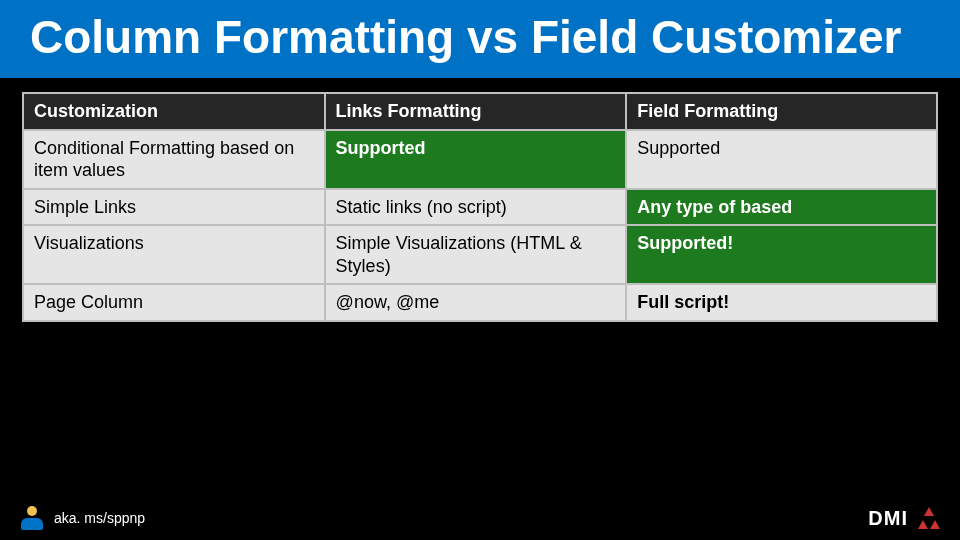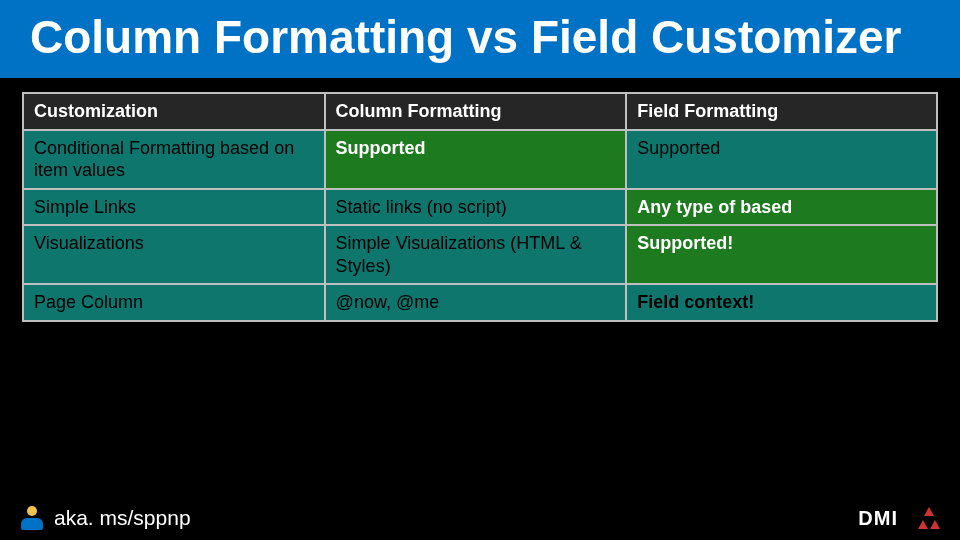--- a/index.html
+++ b/index.html
@@ -7,30 +7,30 @@
   .slide { position:relative; width:960px; height:540px; background:#000; }
   .title-bar { background:#0072c6; padding:10px 30px 14px 30px; }
   .title-bar h1 { font-size:46px; font-weight:600; color:#fff; letter-spacing:0px; }
   .content { padding:14px 22px; }
   table { width:100%; border-collapse:collapse; table-layout:fixed; }
   col.c0 { width:33%; }
   col.c1 { width:33%; }
   col.c2 { width:34%; }
   th, td { text-align:left; vertical-align:top; padding:6px 10px; font-size:18px; line-height:1.25; border:2px solid #bfbfbf; }
   thead th { background:#262626; color:#fff; font-weight:600; }
-  tbody td { background:#0f766e; color:#000; font-weight:400; }
+  tbody td { background:#e5e5e5; color:#000; font-weight:400; }
   tbody td.bold { font-weight:600; }
   tbody td.green { background:#1e7a1e; color:#fff; font-weight:600; }
   .footer { position:absolute; left:0; right:0; bottom:0; height:44px; display:flex; align-items:center; justify-content:space-between; padding:0 20px; }
   .footer-left { display:flex; align-items:center; gap:10px; }
   .avatar { width:24px; height:24px; position:relative; }
   .avatar .head { width:10px; height:10px; background:#f2c14e; border-radius:50%; position:absolute; top:0; left:7px; }
   .avatar .body { width:22px; height:12px; background:#0072c6; border-radius:6px 6px 2px 2px; position:absolute; bottom:0; left:1px; }
-  .footer-link { color:#fff; font-size:21px; }
-  .footer-right { display:flex; align-items:center; gap:20px; }
+  .footer-link { color:#fff; font-size:14px; }
+  .footer-right { display:flex; align-items:center; gap:10px; }
   .dmi-text { font-size:20px; font-weight:600; letter-spacing:1px; color:#fff; }
   .dmi-glyph { position:relative; width:22px; height:22px; }
   .dmi-glyph .tri { position:absolute; width:0; height:0; border-left:5px solid transparent; border-right:5px solid transparent; border-bottom:9px solid #c33; }
   .dmi-glyph .t1 { top:0; left:6px; }
   .dmi-glyph .t2 { bottom:0; left:0; }
   .dmi-glyph .t3 { bottom:0; right:0; }
 </style>
 </head>
 <body>
 <div class="slide">
@@ -42,21 +42,21 @@
   <div class="content">
     <table>
       <colgroup>
           <col class="c0">
           <col class="c1">
           <col class="c2">
         </colgroup>
       <thead>
         <tr>
           <th>Customization</th>
-          <th>Column Formatting</th>
+          <th>Links Formatting</th>
           <th>Field Formatting</th>
         </tr>
       </thead>
       <tbody>
         <tr>
           <td>Conditional Formatting based on item values</td>
           <td class="green">Supported</td>
           <td>Supported</td>
         </tr>
         <tr>
@@ -65,21 +65,21 @@
           <td class="green">Any type of based</td>
         </tr>
         <tr>
           <td>Visualizations</td>
           <td>Simple Visualizations (HTML &amp; Styles)</td>
           <td class="green">Supported!</td>
         </tr>
         <tr>
           <td>Page Column</td>
           <td>@now, @me</td>
-          <td class="bold">Field context!</td>
+          <td class="bold">Full script!</td>
         </tr>
       </tbody>
     </table>
   </div>
 
   <div class="footer">
     <div class="footer-left">
       <span class="avatar">
         <span class="head"></span>
           <span class="body"></span>

